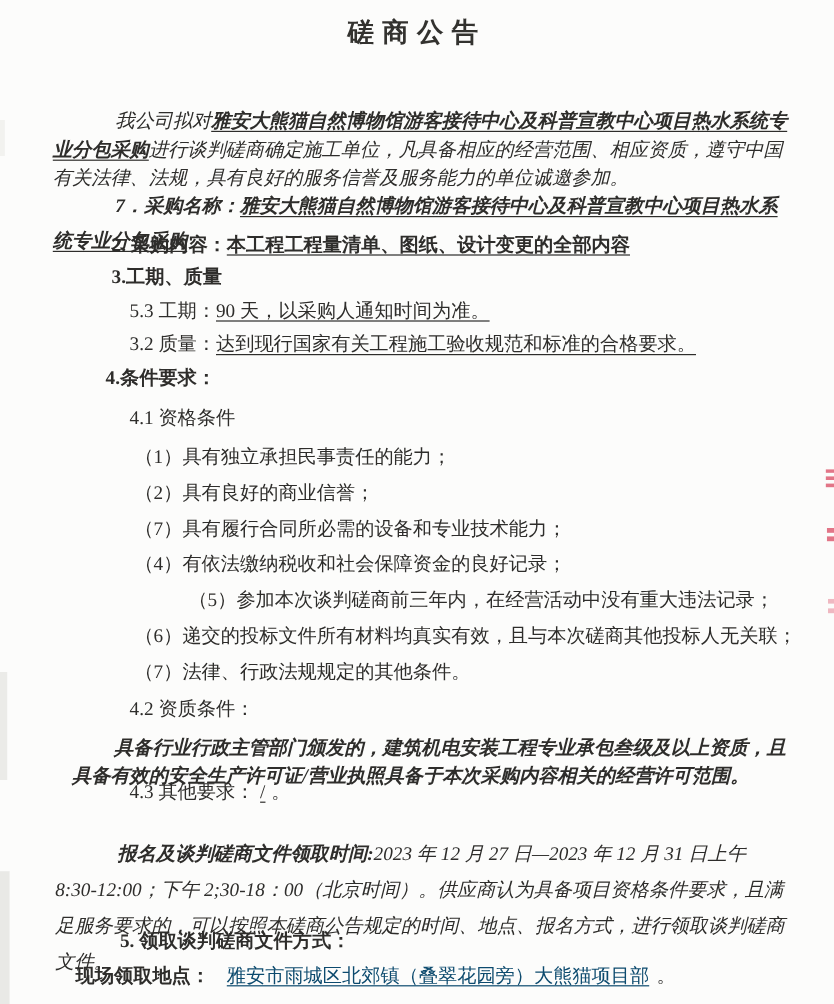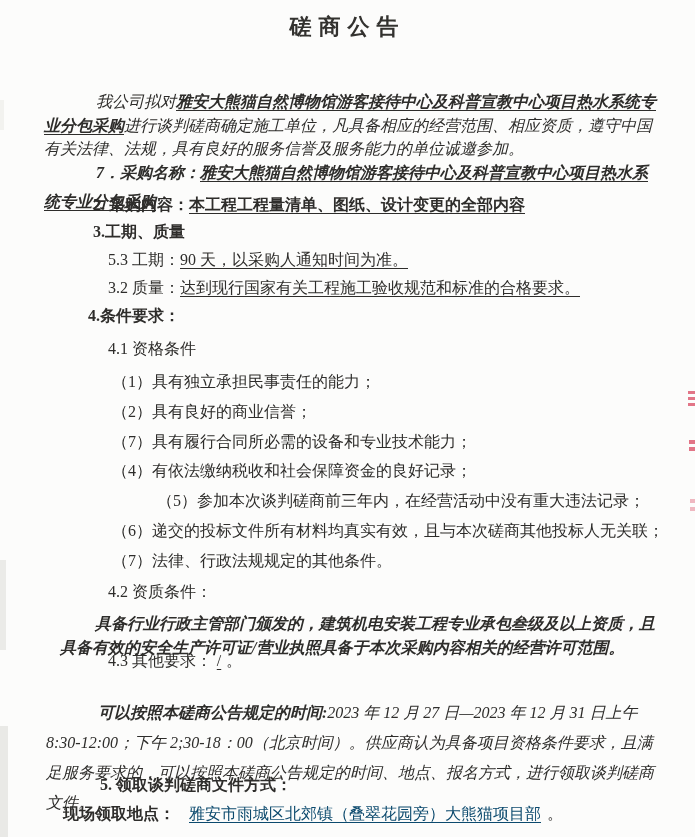--- a/index.html
+++ b/index.html
@@ -98,21 +98,21 @@
   <div class="blk cond-4">（5）参加本次谈判磋商前三年内，在经营活动中没有重大违法记录；</div>
   <div class="blk cond-5">（6）递交的投标文件所有材料均真实有效，且与本次磋商其他投标人无关联；</div>
   <div class="blk cond-6">（7）法律、行政法规规定的其他条件。</div>
 
   <div class="blk s4-2h">4.2 资质条件：</div>
 
   <p class="blk s4-2p wrap">具备行业行政主管部门颁发的，建筑机电安装工程专业承包叁级及以上资质，且具备有效的安全生产许可证/营业执照具备于本次采购内容相关的经营许可范围。</p>
 
   <div class="blk s4-3"><span>4.3 其他要求：</span><span class="u slash">/</span><span>。</span></div>
 
-  <p class="blk reg wrap"><span class="b">可以按照本磋商公告规定的时间:</span><span>2023 年 12 月 27 日—2023 年 12 月 31 日上午 8:30-12:00；下午 2;30-18：00（北京时间）。供应商认为具备项目资格条件要求，且满足服务要求的，可以按照本磋商公告规定的时间、地点、报名方式，进行领取谈判磋商文件。</span></p>
+  <p class="blk reg wrap"><span class="b">报名及谈判磋商文件领取时间:</span><span>2023 年 12 月 27 日—2023 年 12 月 31 日上午 8:30-12:00；下午 2;30-18：00（北京时间）。供应商认为具备项目资格条件要求，且满足服务要求的，可以按照本磋商公告规定的时间、地点、报名方式，进行领取谈判磋商文件。</span></p>
 
   <div class="blk s5 b">5. 领取谈判磋商文件方式：</div>
 
   <div class="blk pickup"><span class="b">现场领取地点：</span><span class="addr">雅安市雨城区北郊镇（叠翠花园旁）大熊猫项目部</span><span class="dot">。</span></div>
 
   <div class="seal-frag frag1">
       <i></i>
       <i></i>
       <i></i>
     </div>

